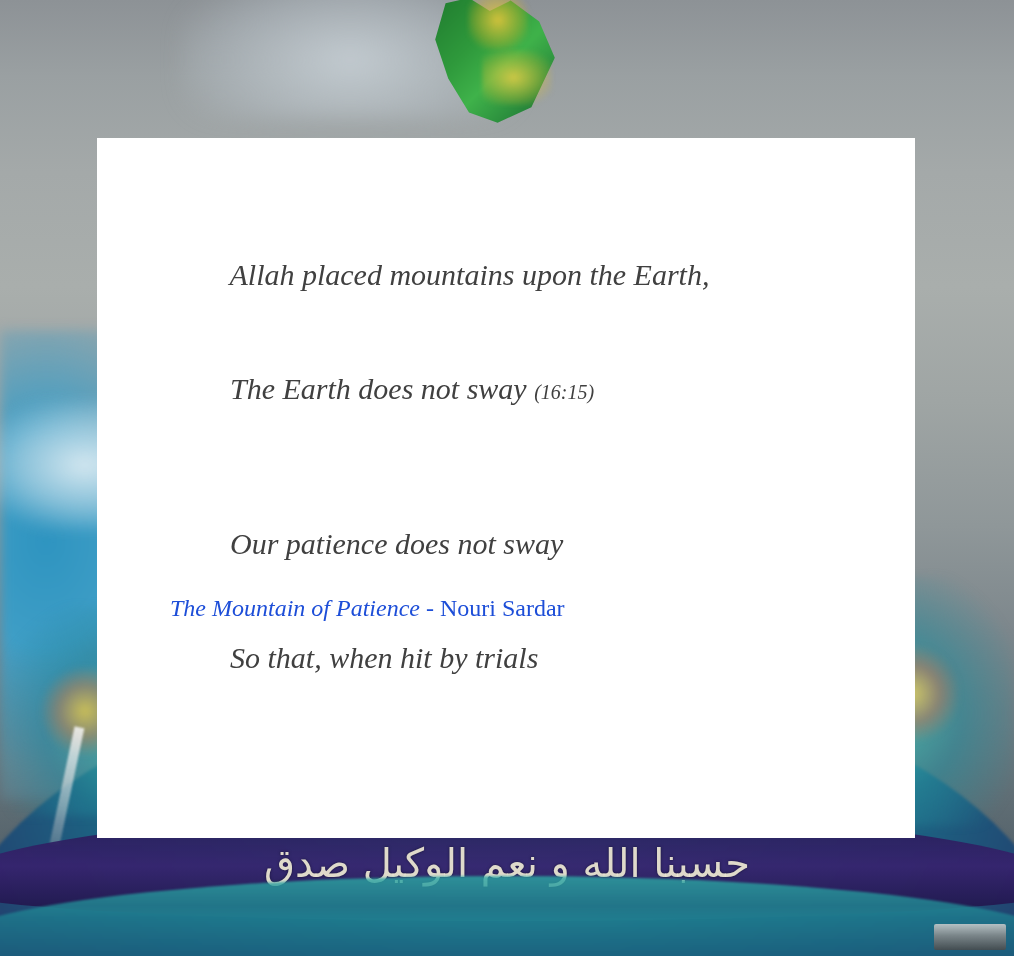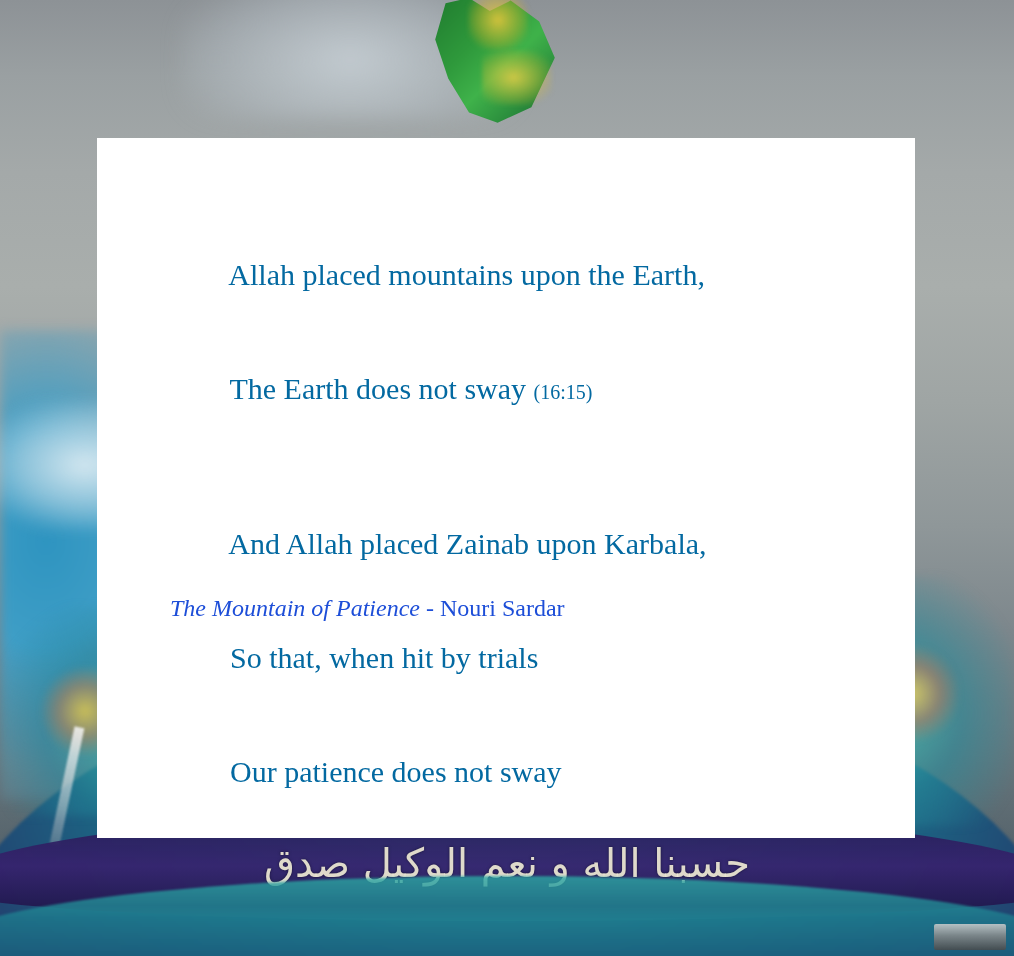--- a/index.html
+++ b/index.html
@@ -229,22 +229,23 @@
 
   .poem {
     position: absolute;
     left: 73px;
     top: 80px;
     right: 40px;
   }
   .poem-line {
     font-size: 30px;
     line-height: 38px;
-    color: #0369a1;
+    color: #404040;
     white-space: pre;
+    font-style: italic;
   }
   .verse-ref {
     font-size: 20px;
     vertical-align: baseline;
     margin-top: 14px;
   }
   .stanza-gap {
     height: 38px;
   }
 
@@ -295,28 +296,25 @@
       <div class="poem-line">
         <span>Allah placed mountains upon the Earth,</span>
       </div>
       <div class="poem-line">
         <span>The Earth does not sway </span><span class="verse-ref">(16:15)</span>
       </div>
 
       <div class="stanza-gap"></div>
 
       <div class="poem-line">
-        <span>And Allah placed Zainab upon Karbala,</span>
+        <span>Our patience does not sway</span>
       </div>
       <div class="poem-line">
         <span>So that, when hit by trials</span>
       </div>
-      <div class="poem-line">
-        <span>Our patience does not sway</span>
-      </div>
 
     </div>
 
     <div class="attribution">
       <span class="title">The Mountain of Patience</span><span> - </span><span>Nouri Sardar</span>
     </div>
 
   </div>
 
 </div>

